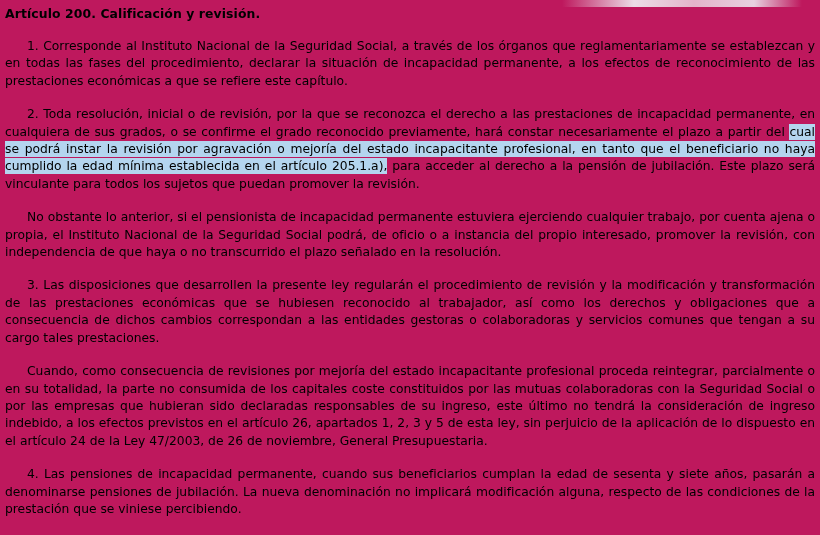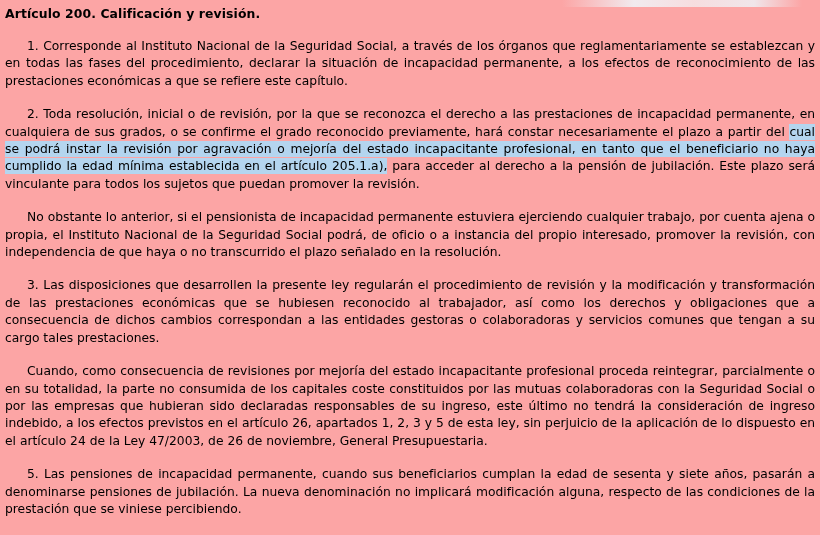--- a/index.html
+++ b/index.html
@@ -16,21 +16,21 @@
     color: #000000;
     -webkit-font-smoothing: antialiased;
   }
 
   #page {
     position: relative;
     width: 820px;
     height: 535px;
     box-sizing: border-box;
     padding: 6px 5px 0 5px;
-    background: #fca5a5;
+    background: #be185d;
   }
 
   
   .top-artifact {
     position: absolute;
     top: 0;
     right: 18px;
     width: 240px;
     height: 7px;
     background: linear-gradient(90deg,
@@ -85,15 +85,15 @@
 
   <p class="para"><span>2. Toda resolución, inicial o de revisión, por la que se reconozca el derecho a las prestaciones de incapacidad permanente, en cualquiera de sus grados, o se confirme el grado reconocido previamente, hará constar necesariamente el plazo a partir del </span><span class="hl">cual se podrá instar la revisión por agravación o mejoría del estado incapacitante profesional, en tanto que el beneficiario no haya cumplido la edad mínima establecida en el artículo 205.1.a),</span><span> para acceder al derecho a la pensión de jubilación. Este plazo será vinculante para todos los sujetos que puedan promover la revisión.</span></p>
 
   <p class="para">No obstante lo anterior, si el pensionista de incapacidad permanente estuviera ejerciendo cualquier trabajo, por cuenta ajena o propia, el Instituto Nacional de la Seguridad Social podrá, de oficio o a instancia del propio interesado, promover la revisión, con independencia de que haya o no transcurrido el plazo señalado en la resolución.</p>
 
 
   <p class="para">3. Las disposiciones que desarrollen la presente ley regularán el procedimiento de revisión y la modificación y transformación de las prestaciones económicas que se hubiesen reconocido al trabajador, así como los derechos y obligaciones que a consecuencia de dichos cambios correspondan a las entidades gestoras o colaboradoras y servicios comunes que tengan a su cargo tales prestaciones.</p>
 
   <p class="para">Cuando, como consecuencia de revisiones por mejoría del estado incapacitante profesional proceda reintegrar, parcialmente o en su totalidad, la parte no consumida de los capitales coste constituidos por las mutuas colaboradoras con la Seguridad Social o por las empresas que hubieran sido declaradas responsables de su ingreso, este último no tendrá la consideración de ingreso indebido, a los efectos previstos en el artículo 26, apartados 1, 2, 3 y 5 de esta ley, sin perjuicio de la aplicación de lo dispuesto en el artículo 24 de la Ley 47/2003, de 26 de noviembre, General Presupuestaria.</p>
 
-  <p class="para">5. Las pensiones de incapacidad permanente, cuando sus beneficiarios cumplan la edad de sesenta y siete años, pasarán a denominarse pensiones de jubilación. La nueva denominación no implicará modificación alguna, respecto de las condiciones de la prestación que se viniese percibiendo.</p>
+  <p class="para">4. Las pensiones de incapacidad permanente, cuando sus beneficiarios cumplan la edad de sesenta y siete años, pasarán a denominarse pensiones de jubilación. La nueva denominación no implicará modificación alguna, respecto de las condiciones de la prestación que se viniese percibiendo.</p>
 
 </div>
 
 </body></html>

